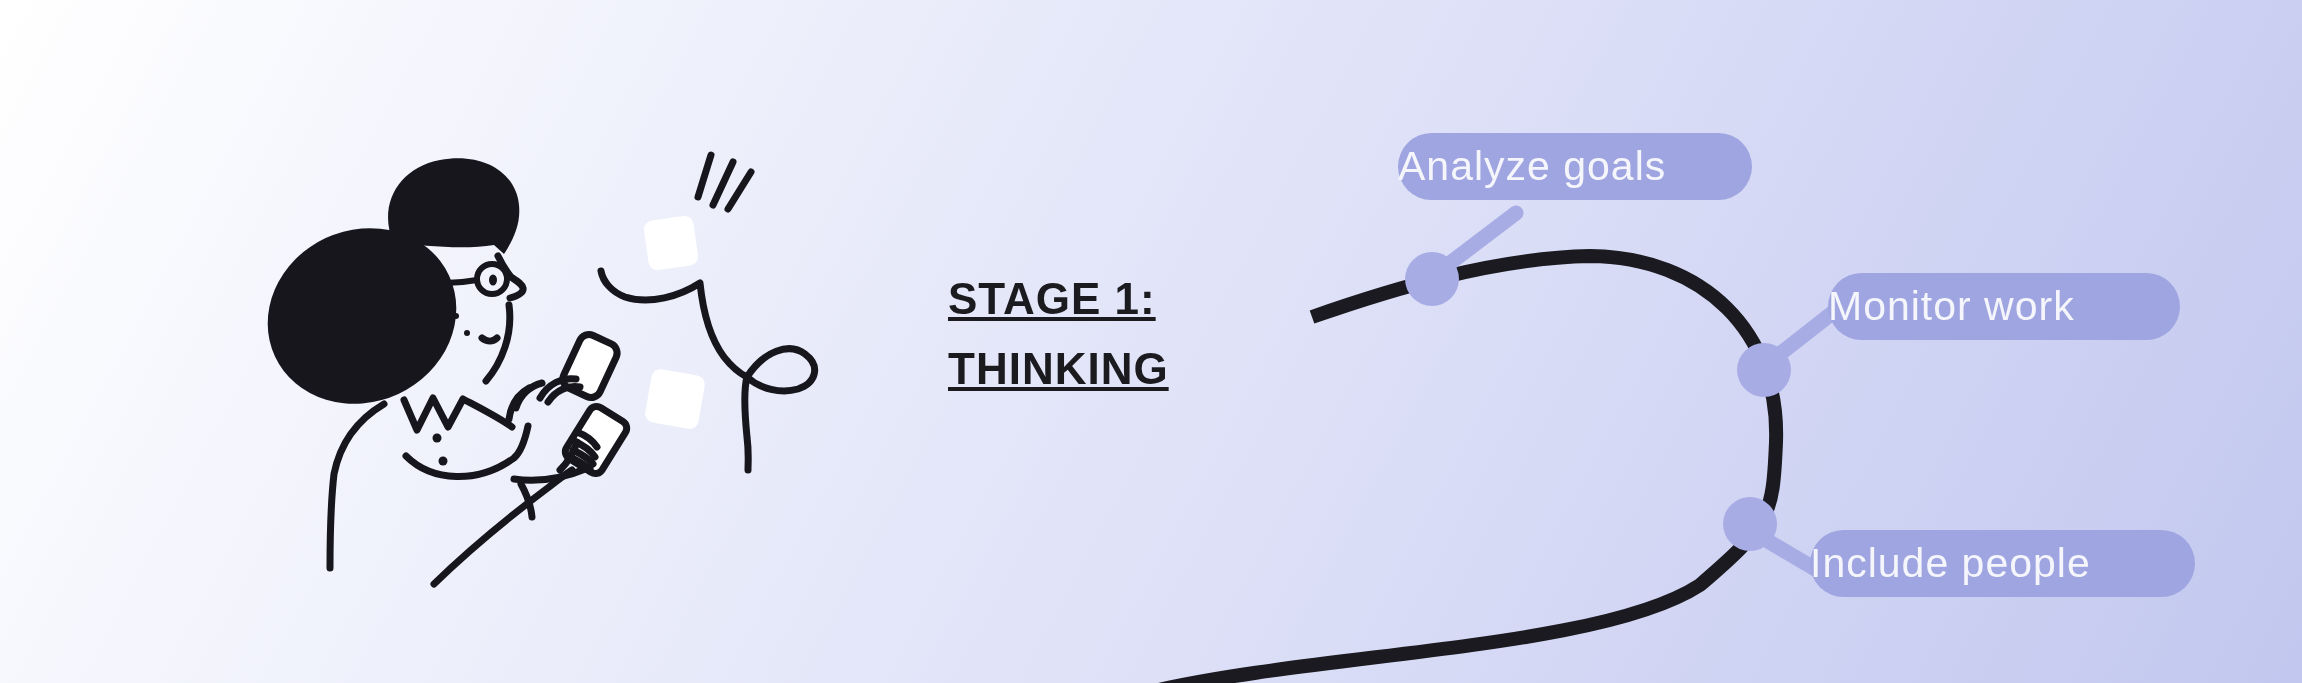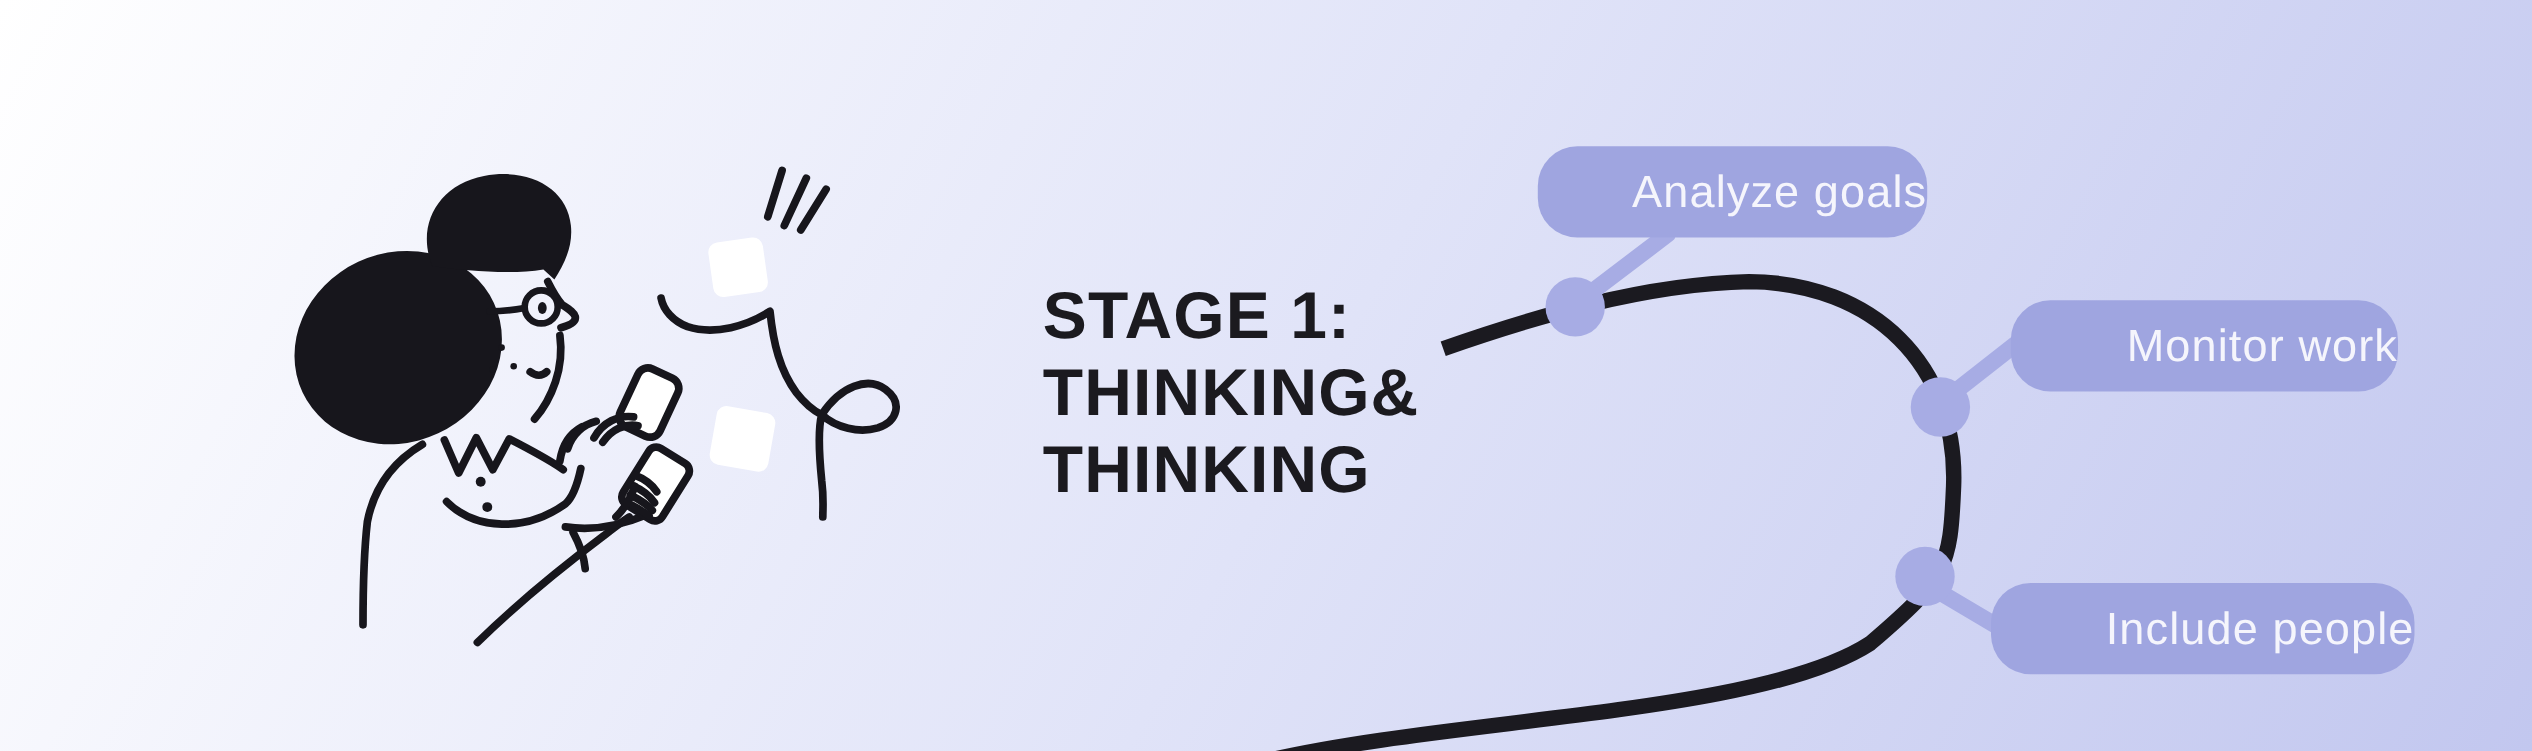--- a/index.html
+++ b/index.html
@@ -15,28 +15,29 @@
   }
   *{margin:0;padding:0;box-sizing:border-box;}
   html,body{width:2302px;height:683px;overflow:hidden;}
   body{
     font-family:"Liberation Sans", sans-serif;
     background:linear-gradient(118deg, var(--bg_top) 0%, var(--bg_mid) 52%, var(--bg_bottom) 100%);
   }
   .stage{position:relative;width:2302px;height:683px;}
   .scene{position:absolute;left:0;top:0;width:2302px;height:683px;display:block;}
   .title{
-    position:absolute;left:948px;top:252px;width:340px;
-    font-size:60px;font-weight:bold;line-height:70px;letter-spacing:1px;
+    position:absolute;left:948px;top:264px;width:340px;
+    font-size:44px;font-weight:bold;line-height:70px;letter-spacing:1px;
     color:var(--title_text);
+    text-decoration:underline;
   }
   .pill{
-    position:absolute;height:83px;border-radius:36px;
+    position:absolute;height:67px;border-radius:36px;
     background:var(--accent);
-    display:flex;align-items:center;justify-content:flex-end;
+    display:flex;align-items:center;justify-content:flex-start;
     color:var(--pill_text);
     font-size:41px;font-weight:400;letter-spacing:1px;
     white-space:nowrap;
   }
   .pill-analyze{left:1398px;top:133px;width:354px;}
   .pill-monitor{left:1828px;top:273px;width:352px;}
   .pill-include{left:1810px;top:530px;width:385px;}
 </style>
 </head>
 <body>
@@ -104,21 +105,20 @@
     <line x1="1767" y1="364" x2="1845" y2="303" stroke="var(--dot)" stroke-width="15" stroke-linecap="round"></line>
     <line x1="1756" y1="534" x2="1822" y2="573" stroke="var(--dot)" stroke-width="15" stroke-linecap="round"></line>
 
     <circle cx="1432" cy="279" r="27" fill="var(--dot)"></circle>
     <circle cx="1764" cy="370" r="27" fill="var(--dot)"></circle>
     <circle cx="1750" cy="524" r="27" fill="var(--dot)"></circle>
   </svg>
 
   <div class="title">
     <div>STAGE 1:</div>
-    <div>THINKING&amp;</div>
     <div>THINKING</div>
   </div>
 
   <div class="pill pill-analyze">
     <span>Analyze goals</span>
   </div>
   <div class="pill pill-monitor">
     <span>Monitor work</span>
   </div>
   <div class="pill pill-include">

